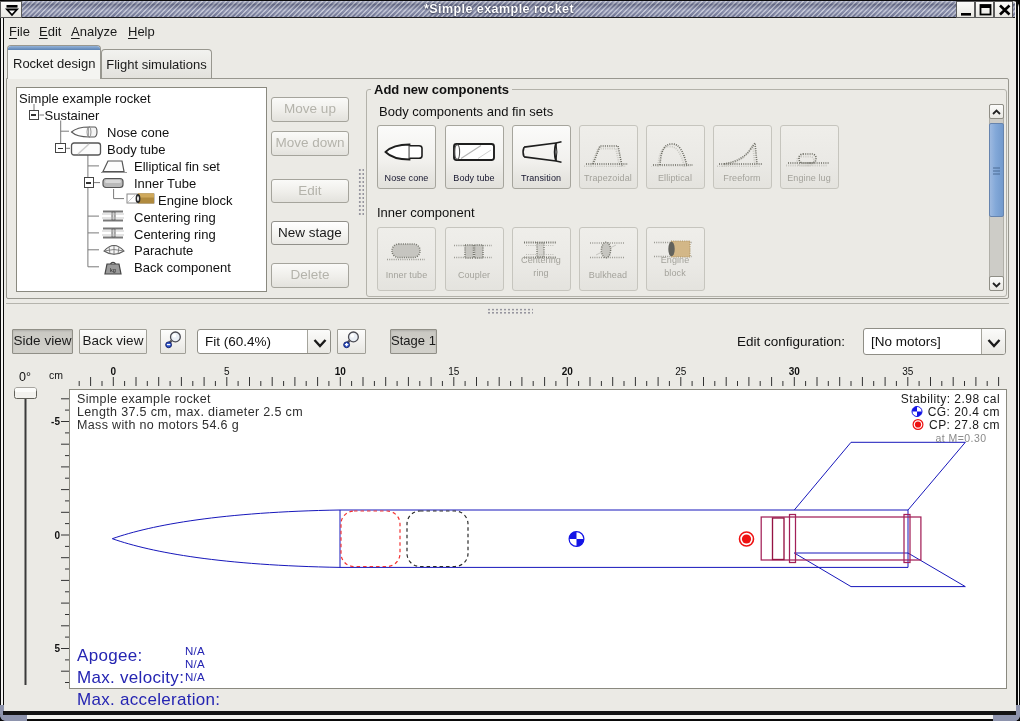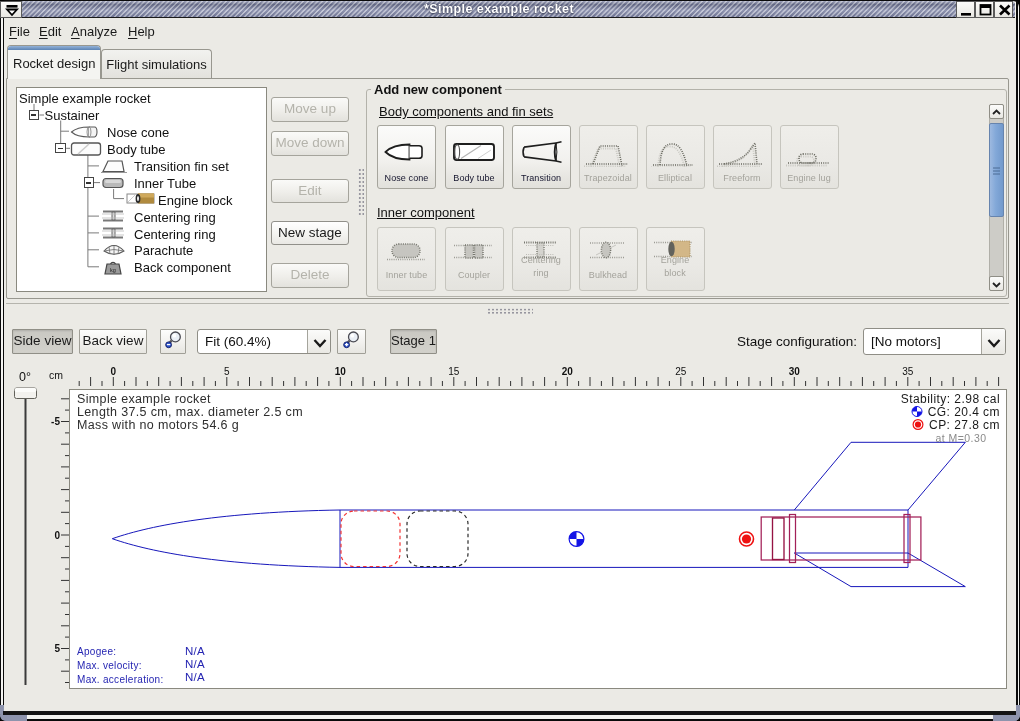--- a/index.html
+++ b/index.html
@@ -47,21 +47,21 @@
 
 .sbtn { position:absolute; left:271px; width:78px; height:24.5px; border-radius:3px;
   border:1px solid #a5a49c; background:linear-gradient(#fafaf8,#efeeea 55%,#e3e2dd);
   font-size:13.5px; color:#b4b3ab; text-align:center; line-height:22.5px; }
 .sbtn.on { color:#1a1a1a; background:linear-gradient(#ffffff,#f4f4f1 55%,#e9e8e4); border-color:#91908a; }
 
 #gbox { position:absolute; left:366px; top:89px; width:641px; height:208px;
   border:1px solid #b3b2aa; border-radius:3px; }
 #gtitle { position:absolute; left:371px; top:82px; background:#ebeae5; padding:0 3px;
   font-weight:bold; font-size:13px; color:#111; }
-.seclab { position:absolute; font-size:13px; color:#111;text-decoration:underline; }
+.seclab { position:absolute; font-size:13px; color:#111; }
 
 .cbtn { position:absolute; border-radius:3px; text-align:center; }
 .cbtn.en { border:1px solid #a6a59d; background:linear-gradient(#fbfbfa,#f2f1ee 55%,#e6e5e0 85%,#e2e1dc); }
 .cbtn.dis { border:1px solid #c6c5be; background:linear-gradient(#efeeea,#eae9e5 60%,#e4e3de); }
 .cicon { position:absolute; left:0; right:0; top:11px; }
 .r2 .cicon { top:8px; }
 .clab { position:absolute; left:0; right:0; font-size:9px; line-height:13px; letter-spacing:.1px; }
 .r1 .clab { bottom:3px; }
 .r2 .clab { bottom:8px; }
 .r2 .clab2 { bottom:10.5px; }
@@ -173,21 +173,21 @@
       <div style="position:absolute;left:107px;top:124.5px">Nose cone</div>
       <div style="position:absolute;left:70px;top:140.5px"><svg width="32" height="16" viewBox="0 0 32 16">
           <rect x="1.5" y="2" width="29" height="12" rx="2.5" fill="#fdfdfd" stroke="#555" stroke-width="1.3"></rect>
           <path d="M8,13 L19,3" stroke="#ccc" stroke-width="1.5"></path>
         </svg></div>
       <div style="position:absolute;left:107px;top:141.7px">Body tube</div>
       <div style="position:absolute;left:100px;top:158px"><svg width="30" height="16" viewBox="0 0 30 16">
           <path d="M3,13.5 L8,3 L22,3 L24,13.5 Z" fill="#fcfcfc" stroke="#555" stroke-width="1.2"></path>
           <path d="M1,14.5 h26" stroke="#999" stroke-width="1"></path>
         </svg></div>
-      <div style="position:absolute;left:134px;top:159px">Transition fin set</div>
+      <div style="position:absolute;left:134px;top:159px">Elliptical fin set</div>
       <div style="position:absolute;left:101px;top:175.5px"><svg width="24" height="14" viewBox="0 0 24 14">
           <rect x="2" y="2.5" width="20" height="9" rx="3" fill="#b9b9b9" stroke="#555" stroke-width="1.2"></rect>
           <rect x="4" y="4" width="16" height="3" rx="1.5" fill="#d8d8d8"></rect>
         </svg></div>
       <div style="position:absolute;left:134px;top:176px">Inner Tube</div>
       <div style="position:absolute;left:126px;top:191px"><svg width="30" height="15" viewBox="0 0 30 15">
           <rect x="1" y="3" width="27" height="9" fill="#fff" stroke="#888" stroke-width="1"></rect>
           <rect x="12" y="2.5" width="16" height="10" fill="#b08a3e"></rect>
           <rect x="12" y="2.5" width="16" height="4" fill="#cfa95c"></rect>
           <ellipse cx="12" cy="7.5" rx="2.4" ry="4.6" fill="#2a2a2a"></ellipse>
@@ -220,21 +220,21 @@
       <div style="position:absolute;left:134px;top:260.2px">Back component</div>
     </div>
 
 <div class="sbtn" style="top:97px">Move up</div>
 <div class="sbtn" style="top:131px">Move down</div>
 <div class="sbtn" style="top:178.5px">Edit</div>
 <div class="sbtn on" style="top:220.5px">New stage</div>
 <div class="sbtn" style="top:263px">Delete</div>
 
 <div id="gbox"></div>
-<div id="gtitle">Add new component</div>
+<div id="gtitle">Add new components</div>
 <div class="seclab" style="left:379px;top:104px">Body components and fin sets</div>
 <div class="seclab" style="left:377px;top:205px">Inner component</div>
 <div class="cbtn en r1" style="left:377px;top:124.5px;width:59px;height:64px">
       <div class="cicon"><svg width="50" height="30" viewBox="0 0 50 30">
           <path d="M3.5,15 C8,10.5 15,7.5 27.5,7.5 L27.5,22.5 C15,22.5 8,19.5 3.5,15 Z" fill="#fff" stroke="#1e1e1e" stroke-width="1.8"></path>
           <path d="M27.5,8.7 h9.5 q3,0 3,2.6 v7.4 q0,2.6 -3,2.6 h-9.5" fill="#fff" stroke="#1e1e1e" stroke-width="1.6"></path>
         </svg></div>
       <div class="clab">Nose cone</div>
     </div>
     <div class="cbtn en r1" style="left:444.5px;top:124.5px;width:59px;height:64px">
@@ -380,21 +380,21 @@
       </span>
     </div>
 <div class="tbarbtn" style="left:337px;width:29px"><svg width="23" height="21" viewBox="0 0 23 21">
         <circle cx="13.4" cy="6.9" r="4.9" fill="#eaeff6" stroke="#4a4a52" stroke-width="1.3"></circle>
         <circle cx="12.3" cy="5.7" r="1.9" fill="#ffffff"></circle>
         <path d="M9.6,10.7 L7.2,13.1" stroke="#55555f" stroke-width="2.4"></path>
         <circle cx="6.6" cy="14.8" r="2.9" fill="#2b50c8" stroke="#16246e" stroke-width="1"></circle>
         <path d="M4.9,14.6 h3.4 M6.6,12.9 v3.4" stroke="#fff" stroke-width="1.3"></path>
       </svg></div>
 <div class="tbarbtn pressed" style="left:390px;width:47px;font-size:13px">Stage 1</div>
-<div class="txt" style="left:737px;top:334px;font-size:13.5px;color:#111">Stage configuration:</div>
+<div class="txt" style="left:737px;top:334px;font-size:13.5px;color:#111">Edit configuration:</div>
 <div class="combo" style="left:863px;top:328px;width:143px;height:27px">
       <span class="txt" style="top:5px">[No motors]</span>
   <span class="arr" style="width:24px">
         <svg class="chev" style="top:9px" width="14" height="10">
           <path d="M1.5,2 L7,8 L12.5,2" fill="none" stroke="#1a1a1a" stroke-width="2.4"></path>
         </svg>
       </span>
     </div>
 
 <div class="txt" style="left:19px;top:369.5px;font-size:12.5px;color:#111">0°</div>
@@ -554,14 +554,14 @@
       </svg>
     </div>
 <div class="txt" style="left:77px;top:392.5px;font-size:12.5px;color:#2e2e2e;line-height:13.2px;letter-spacing:.35px">Simple example rocket<br>Length 37.5 cm, max. diameter 2.5 cm<br>Mass with no motors 54.6 g</div>
 <div class="txt" style="left:700px;top:392.5px;width:300px;font-size:12px;color:#1a1a1a;line-height:13.2px;text-align:right;letter-spacing:.45px">Stability: 2.98 cal<br><svg width="13" height="11" viewBox="0 0 13 11" style="vertical-align:-1px">
         <circle cx="6" cy="5.5" r="5" fill="#fff" stroke="#1414e6"></circle>
         <path d="M6,5.5 L1,5.5 A5,5 0 0 1 6,.5 Z M6,5.5 L11,5.5 A5,5 0 0 1 6,10.5 Z" fill="#1414e6"></path>
       </svg> CG: 20.4 cm<br><svg width="13" height="11" viewBox="0 0 13 11" style="vertical-align:-1px">
         <circle cx="6" cy="5.5" r="4.9" fill="none" stroke="#ee1111" stroke-width="1.2"></circle>
         <circle cx="6" cy="5.5" r="3.1" fill="#ee1111"></circle>
       </svg> CP: 27.8 cm<br><span style="font-size:10.5px;color:#8a8a8a">at M=0.30&nbsp;&nbsp;&nbsp;&nbsp;</span></div>
-<div class="txt" style="left:77px;top:645px;font-size:10px;color:#2525b2;line-height:14px;letter-spacing:.3px">Apogee:<br>Max. velocity:<br>Max. acceleration:</div>
+<div class="txt" style="left:77px;top:645px;font-size:17px;color:#2525b2;line-height:22px;letter-spacing:.3px">Apogee:<br>Max. velocity:<br>Max. acceleration:</div>
 <div class="txt" style="left:185px;top:645px;font-size:11.5px;color:#2525b2;line-height:13.2px;letter-spacing:.3px">N/A<br>N/A<br>N/A</div>
 </div>
 </body></html>

